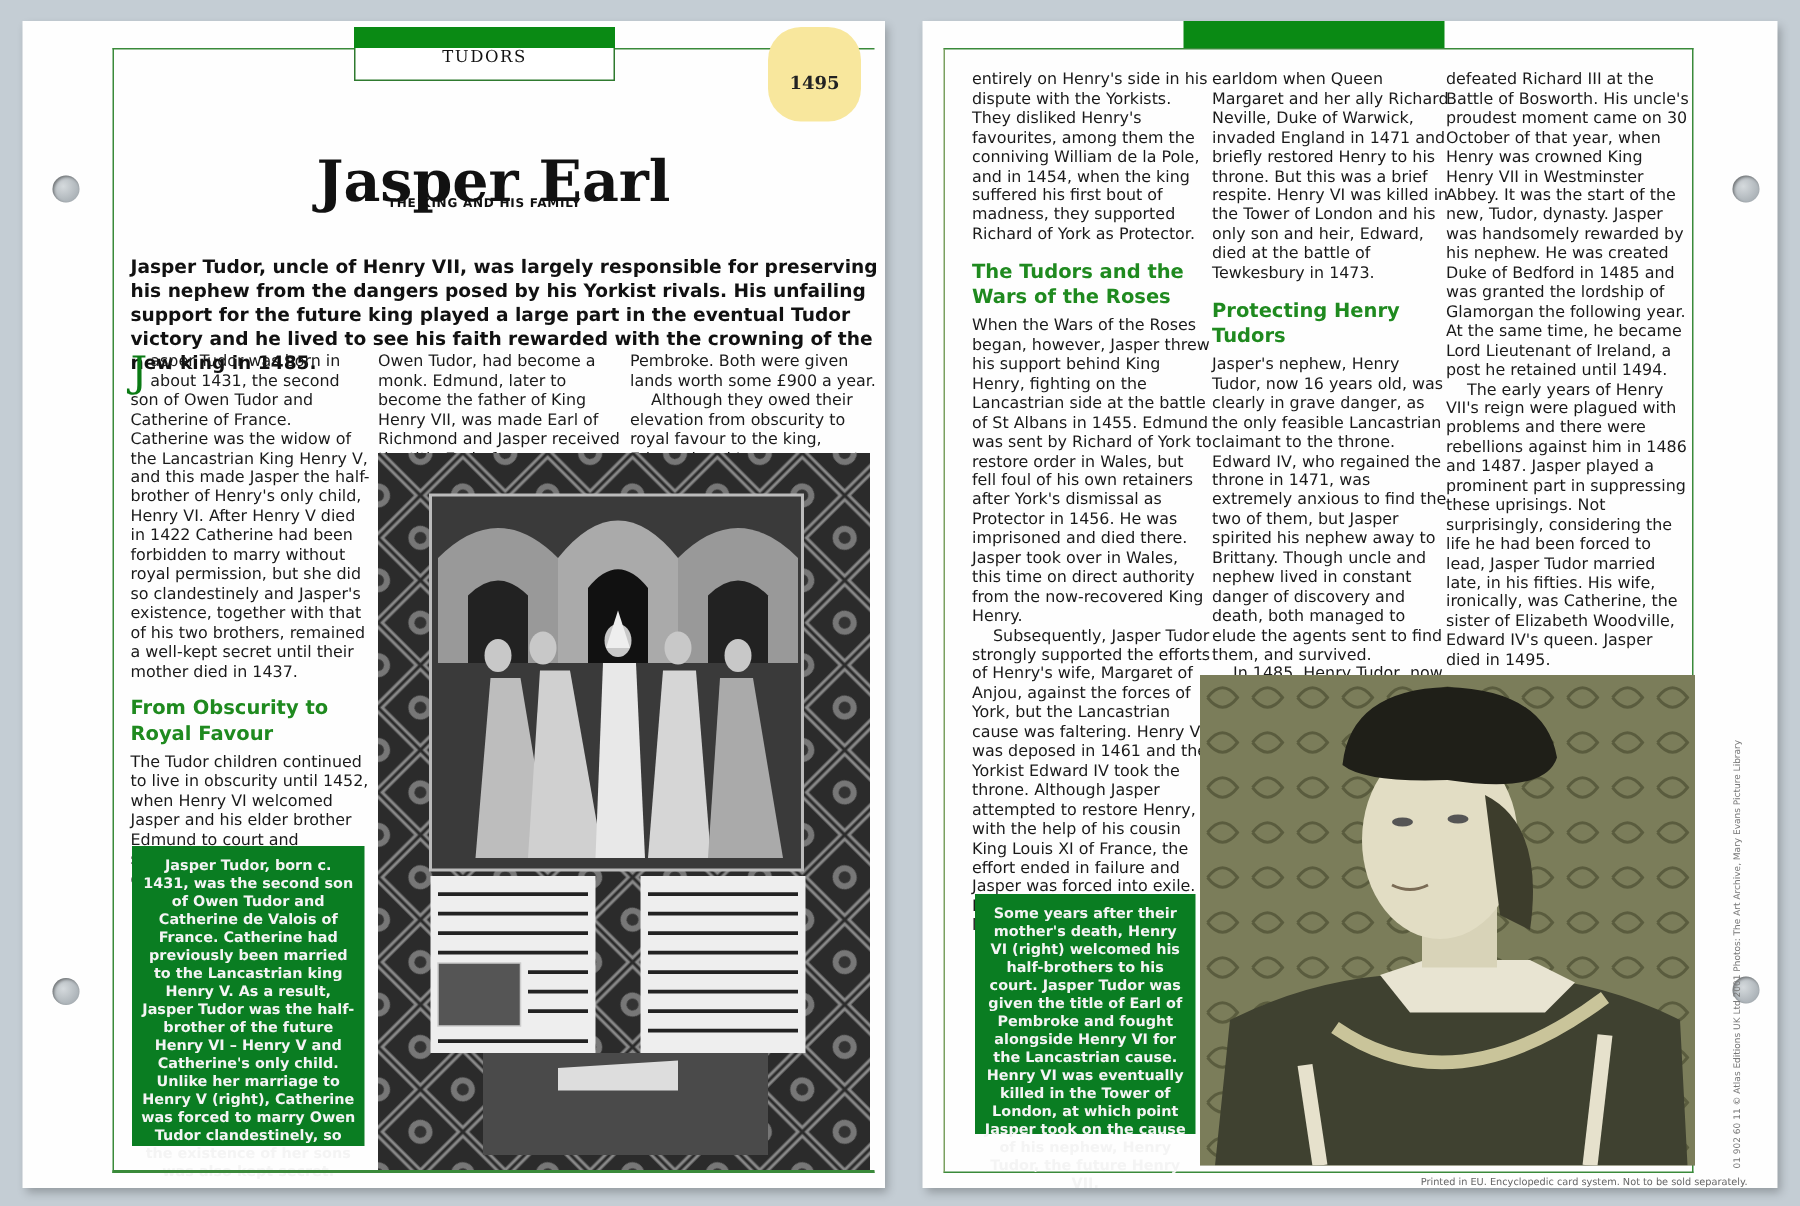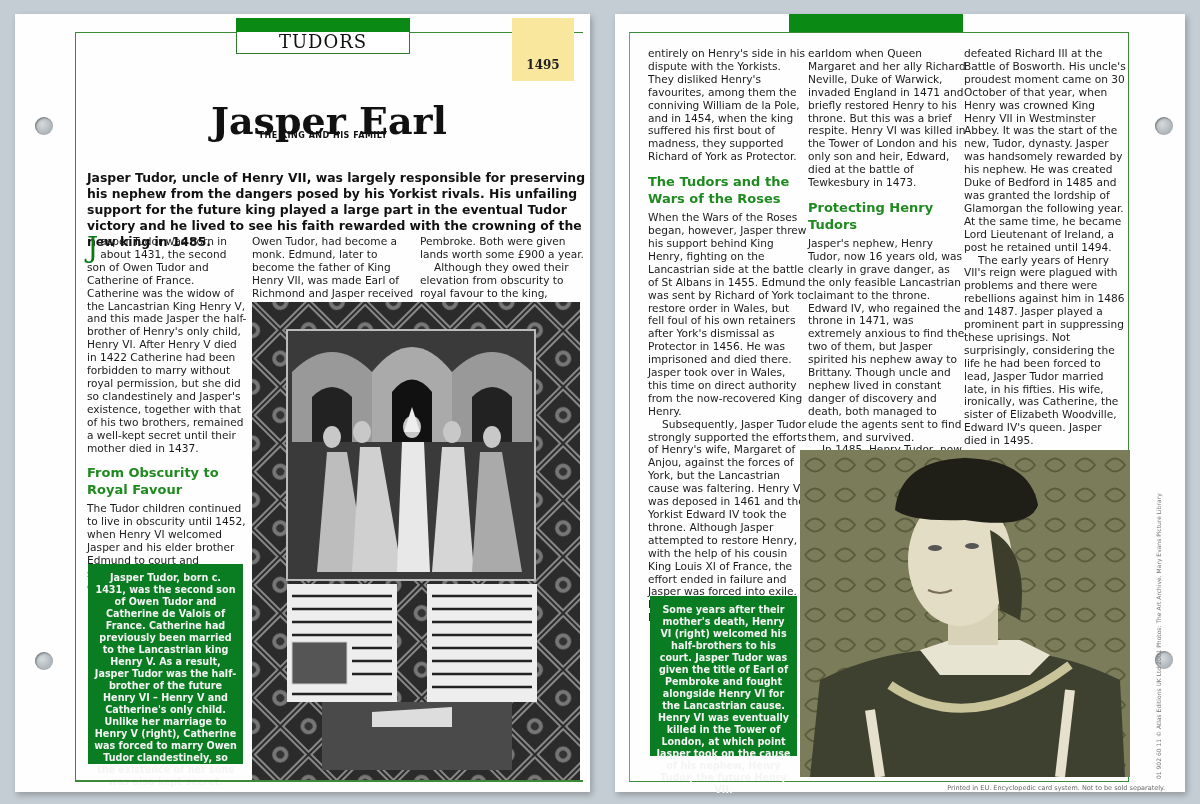--- a/index.html
+++ b/index.html
@@ -14,24 +14,24 @@
           background: radial-gradient(circle at 40% 40%, #d5dadd, #9aa2a8); box-shadow: inset 1px 1px 2px rgba(0,0,0,0.4); }
 
   .frame { position: absolute; border: 1.5px solid #3a8a3a; }
   .card-left .frame { left: 60px; top: 18px; width: 508px; height: 750px; border-right: none; }
   .card-right .frame { left: 14px; top: 18px; width: 500px; height: 750px; border-left-color:#7aa060; }
 
   .green-tab { position: absolute; background: #0a8a14; }
 
   
   .hdr-box { position: absolute; left: 221px; top: 18px; width: 174px; height: 22px; border: 1.5px solid #2f7a2f; border-top: none; background:#fff; }
-  .hdr-series { position: absolute; left: 221px; top: 17px; width: 174px; text-align: center; font-family: "DejaVu Serif", serif; font-size: 18px; letter-spacing: 1px; color: #111; }
+  .hdr-series { position: absolute; left: 221px; top: 17px; width: 174px; text-align: center; font-family: "DejaVu Serif", serif; font-size: 11px; letter-spacing: 1px; color: #111; }
   .hdr-title { position: absolute; left: 221px; top: 40px; width: 174px; text-align: center; font-family: "DejaVu Serif", serif; font-size: 22px; letter-spacing: 1px; color: #111; border-bottom: 1.5px solid #2f7a2f; height: 28px; }
   .hdr-sub { position: absolute; left: 221px; top: 71px; width: 174px; text-align: center; font-size: 8px; font-weight: bold; letter-spacing: 0.5px; color: #111; margin-top: 46px; }
-  .card-num { position: absolute; left: 497px; top: 4px; width: 62px; height: 63px; background: #f8e79d; font-family: "DejaVu Serif", serif; font-weight: bold; font-size: 12px; padding-top: 40px; text-align: center; color: #222; }
+  .card-num { position: absolute; left: 497px; top: 4px; width: 62px; height: 63px; background: #f8e79d; font-family: "DejaVu Serif", serif; font-weight: bold; font-size: 12px; padding-top: 30px; text-align: center; color: #222; border-radius: 22px; }
 
   .main-title { position: absolute; left: 60px; top: 84px; width: 508px; text-align: center; font-family: "DejaVu Serif", serif; font-size: 38px; color: #111; }
 
   .intro { position: absolute; left: 72px; top: 156px; width: 500px; font-size: 12.4px; font-weight: bold; line-height: 16px; color: #111; }
 
   .col { position: absolute; font-size: 10.6px; line-height: 12.9px; color: #1a1a1a; }
   .col p { text-indent: 0; }
   .col p.ind { text-indent: 14px; }
   .dropcap { float: left; font-family: "DejaVu Serif", serif; color: #0a7a14; font-size: 28px; line-height: 22px; margin-right: 2px; margin-top: 2px; }
 

